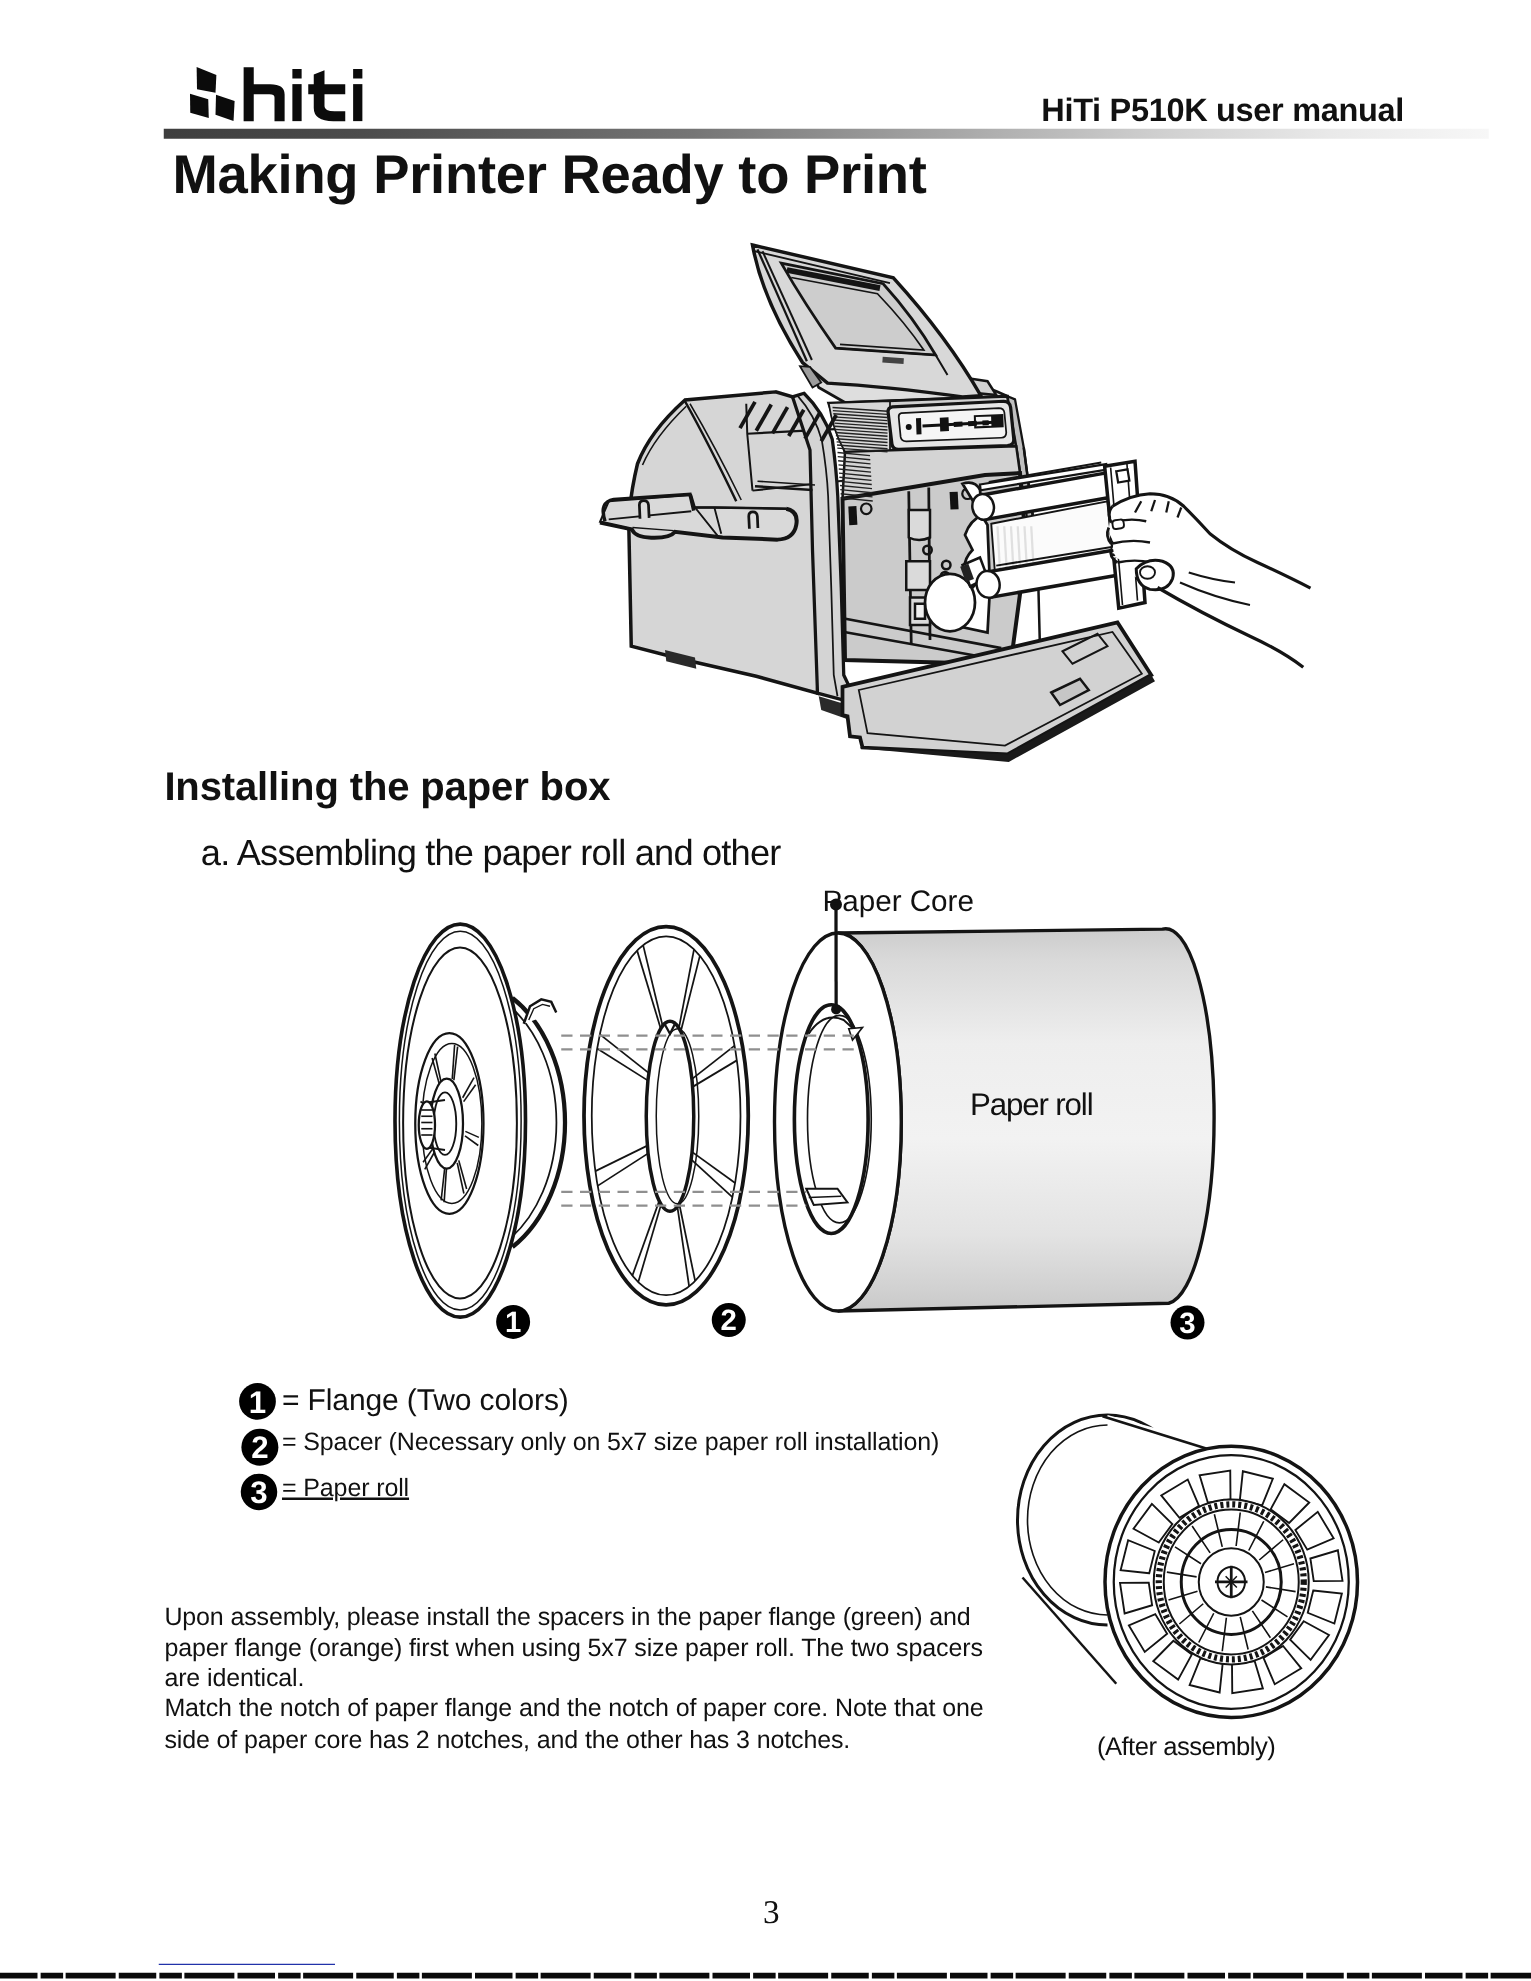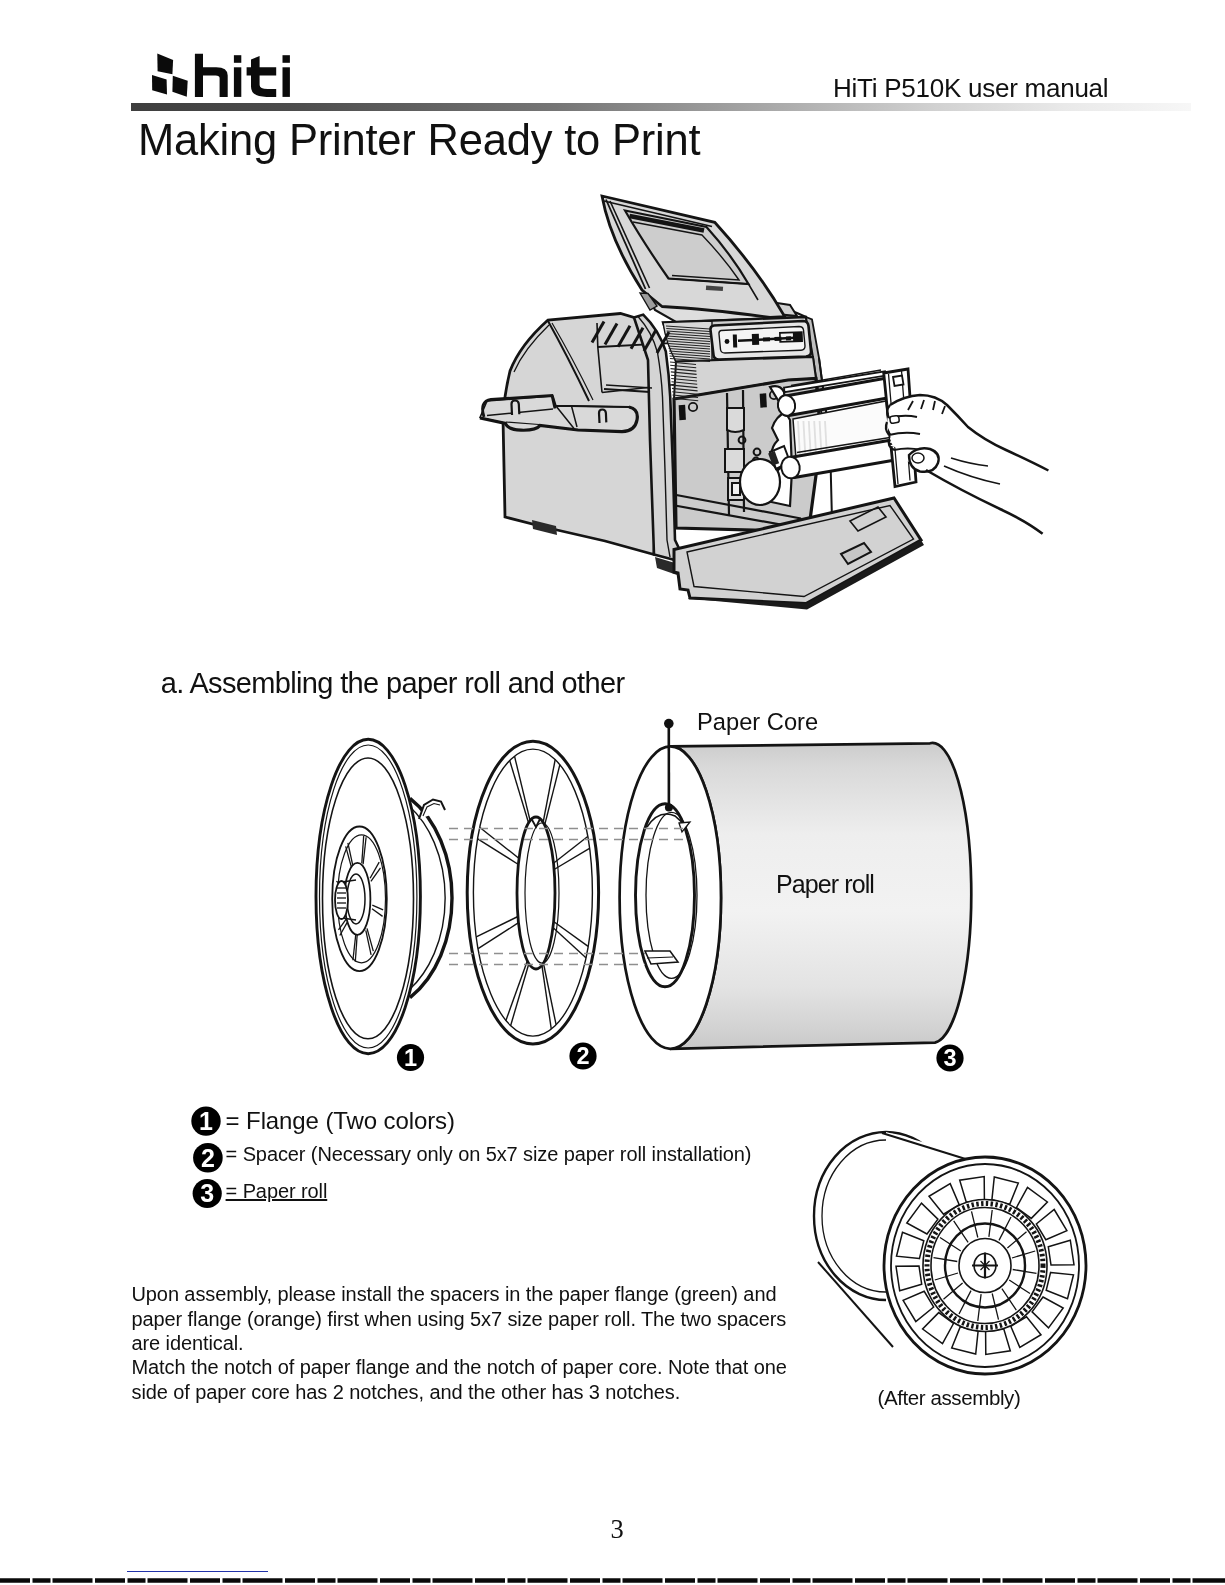--- a/index.html
+++ b/index.html
@@ -1,19 +1,19 @@
 <!DOCTYPE html>
 <html><head>
 <meta charset="utf-8">
 <style>
 html,body{margin:0;padding:0;background:#fff;}
 .page{position:relative;width:1225px;height:1585px;background:#ffffff;overflow:hidden;
   font-family:"Liberation Sans",sans-serif;color:#111;}
 .abs{position:absolute;line-height:1;white-space:nowrap;}
-.b{font-weight:normal;}
+.b{font-weight:bold;}
 </style>
 </head>
 <body>
 <div class="page">
 
 <svg class="abs" style="left:148px;top:50px" width="150" height="52" viewBox="148 50 150 52">
 <g fill="#0b0b0b">
 <path d="M157.3,53.6 L173.1,59.9 L172.4,74.2 L157.6,71.3 Z"></path>
 <path d="M152.0,75.0 L166.6,79.4 L167.0,94.4 L152.2,90.2 Z"></path>
 <path d="M172.8,75.8 L187.7,80.8 L186.8,96.7 L172.4,91.8 Z"></path>
@@ -181,20 +181,21 @@
 <path d="M944,466 q27,12 56,18" fill="none" stroke="#141414" stroke-width="1.7"></path>
 <line x1="913" y1="401" x2="908" y2="410" stroke="#141414" stroke-width="1.8"></line>
 <line x1="924" y1="400" x2="921" y2="409" stroke="#141414" stroke-width="1.8"></line>
 <line x1="935" y1="401" x2="933" y2="410" stroke="#141414" stroke-width="1.8"></line>
 <line x1="945" y1="406" x2="942" y2="414" stroke="#141414" stroke-width="1.8"></line>
 <rect x="890" y="416" width="9" height="7" rx="2.5" fill="#fff" stroke="#141414" stroke-width="1.5" transform="rotate(-8 894 419)"></rect>
 <ellipse cx="918" cy="458" rx="6" ry="5" fill="#fff" stroke="#141414" stroke-width="1.5"></ellipse>
       </g>
 </svg>
 
+<div class="abs b" style="left:131.5px;top:612.7px;font-size:32px;letter-spacing:-0.1px;">Installing the paper box</div>
 
 <div class="abs" style="left:160.7px;top:668.7px;font-size:29px;letter-spacing:-0.65px;">a. Assembling the paper roll and other</div>
 
 <svg class="abs" style="left:300px;top:700px" width="680" height="380" viewBox="300 700 680 380">
 <g id="diagram">
         <path d="M410,798.4 A84,115 0 0 1 410,997.6 Z" fill="#ffffff" stroke="none"></path>
 <path d="M410,798.4 A84,115 0 0 1 410,997.6" fill="none" stroke="#141414" stroke-width="3.4"></path>
 <path d="M409,806 A80,110 0 0 1 409,990" fill="none" stroke="#141414" stroke-width="1.4"></path>
 <path d="M419,819 L424,805 L433,799.5 L441,801.5 L445,810" fill="#ffffff" stroke="#141414" stroke-width="2"></path>
 <path d="M423,816 L427,807 L434,803.5 L440,805" fill="none" stroke="#141414" stroke-width="1.1"></path>
@@ -277,21 +278,21 @@
 <line x1="449" y1="964.5" x2="645" y2="964.5" stroke="#8f8f8f" stroke-width="1.7" stroke-dasharray="9 6"></line>
 <circle cx="410.5" cy="1057.5" r="13.6" fill="#000"></circle>
 <text x="410.5" y="1065.8" font-family="Liberation Sans,sans-serif" font-size="23.5" font-weight="bold" fill="#fff" text-anchor="middle">1</text>
 <circle cx="583" cy="1056" r="13.6" fill="#000"></circle>
 <text x="583" y="1064.3" font-family="Liberation Sans,sans-serif" font-size="23.5" font-weight="bold" fill="#fff" text-anchor="middle">2</text>
 <circle cx="950" cy="1058" r="13.6" fill="#000"></circle>
 <text x="950" y="1066.3" font-family="Liberation Sans,sans-serif" font-size="23.5" font-weight="bold" fill="#fff" text-anchor="middle">3</text>
       </g>
 </svg>
 
-<div class="abs" style="left:697px;top:710.7px;font-size:23.7px;">Paper Core</div>
+<div class="abs" style="left:658px;top:710.7px;font-size:23.7px;">Paper Core</div>
 
 <div class="abs" style="left:776px;top:872.2px;font-size:25px;letter-spacing:-0.9px;">Paper roll</div>
 
 <div class="abs" id="badges"></div>
 
 <svg class="abs" style="left:190px;top:1100px" width="40" height="110" viewBox="0 0 40 110">
 <circle cx="16" cy="21.1" r="14.7" fill="#000"></circle>
 <circle cx="17.9" cy="57.7" r="14.8" fill="#000"></circle>
 <circle cx="17.2" cy="93.5" r="14.6" fill="#000"></circle>
 <g fill="#fff" font-family="Liberation Sans,sans-serif" font-size="25" font-weight="bold" text-anchor="middle">

